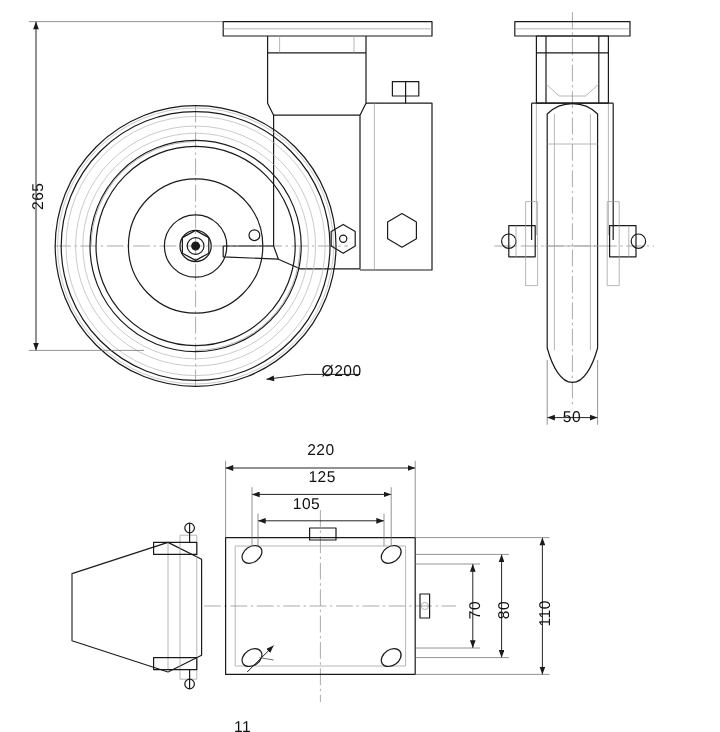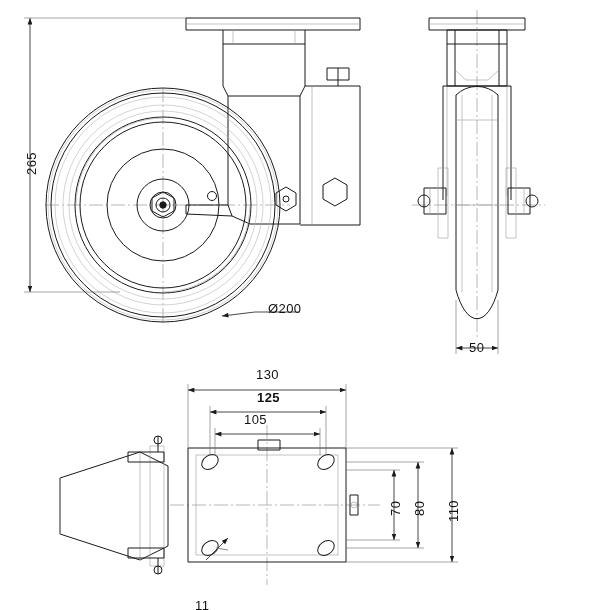--- a/index.html
+++ b/index.html
@@ -281,23 +281,23 @@
       </g>
     </g>
   </svg>
 
   <div class="dim-label rot90" style="left:24px; top:175px;">265</div>
 
   <div class="dim-label" style="left:268px; top:301px;">Ø200</div>
 
   <div class="dim-label" style="left:469px; top:340px;">50</div>
 
-  <div class="dim-label" style="left:256px; top:367px;">130</div>
-
-  <div class="dim-label" style="left:257px; top:390px;font-weight:bold;">125</div>
+  <div class="dim-label" style="left:256px; top:367px;">220</div>
+
+  <div class="dim-label" style="left:257px; top:390px;">125</div>
 
   <div class="dim-label" style="left:244px; top:412px;">105</div>
 
   <div class="dim-label rot90" style="left:388px; top:516px;">70</div>
 
   <div class="dim-label rot90" style="left:412px; top:516px;">80</div>
 
   <div class="dim-label rot90" style="left:446px; top:522px;">110</div>
 
   <div class="dim-label" style="left:195px; top:562px;margin-top:36px;">11</div>

